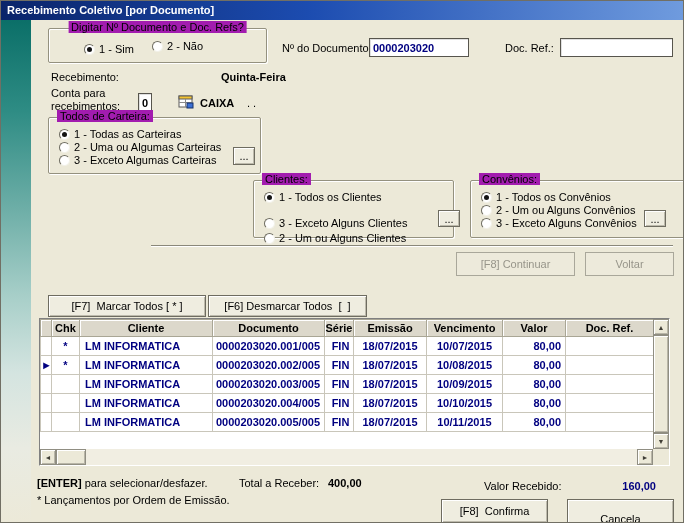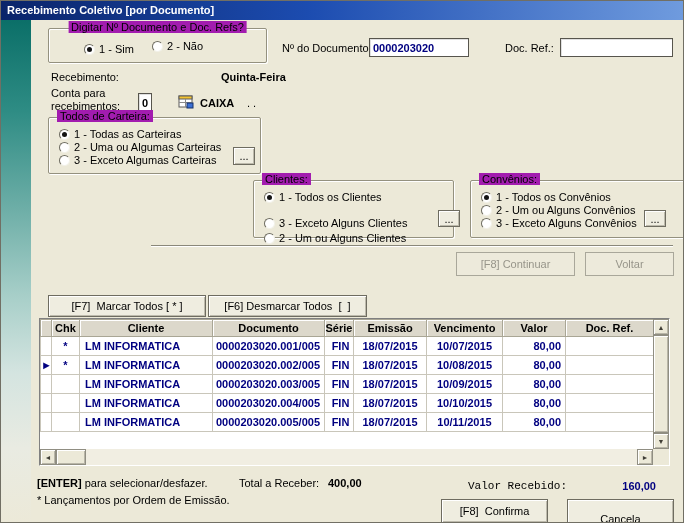--- a/index.html
+++ b/index.html
@@ -295,19 +295,19 @@
     </div>
     <div class="scroll-corner"></div>
   </div>
 
   <span class="lbl footer-note" style="left:36px;top:476px;"><span class="bold">[ENTER]</span><span> para selecionar/desfazer.</span></span>
   <span class="lbl footer-note" style="left:36px;top:493px;">* Lançamentos por Ordem de Emissão.</span>
 
   <span class="lbl" style="left:238px;top:476px;">Total a Receber:</span>
   <span class="lbl bold" style="left:327px;top:476px;">400,00</span>
 
-  <span class="lbl" style="left:467px;top:479px;font-family:Liberation Mono, monospace;">Valor Recebido:</span>
+  <span class="lbl" style="left:483px;top:479px;">Valor Recebido:</span>
   <span class="lbl bold navy" style="left:600px;top:479px;width:55px;text-align:right;">160,00</span>
 
   <div class="btn" style="left:440px;top:498px;width:107px;height:24px;">[F8]  Confirma</div>
   <div class="btn" style="left:566px;top:498px;width:107px;height:39px;">Cancela</div>
 
 </div>
 
 </body></html>

